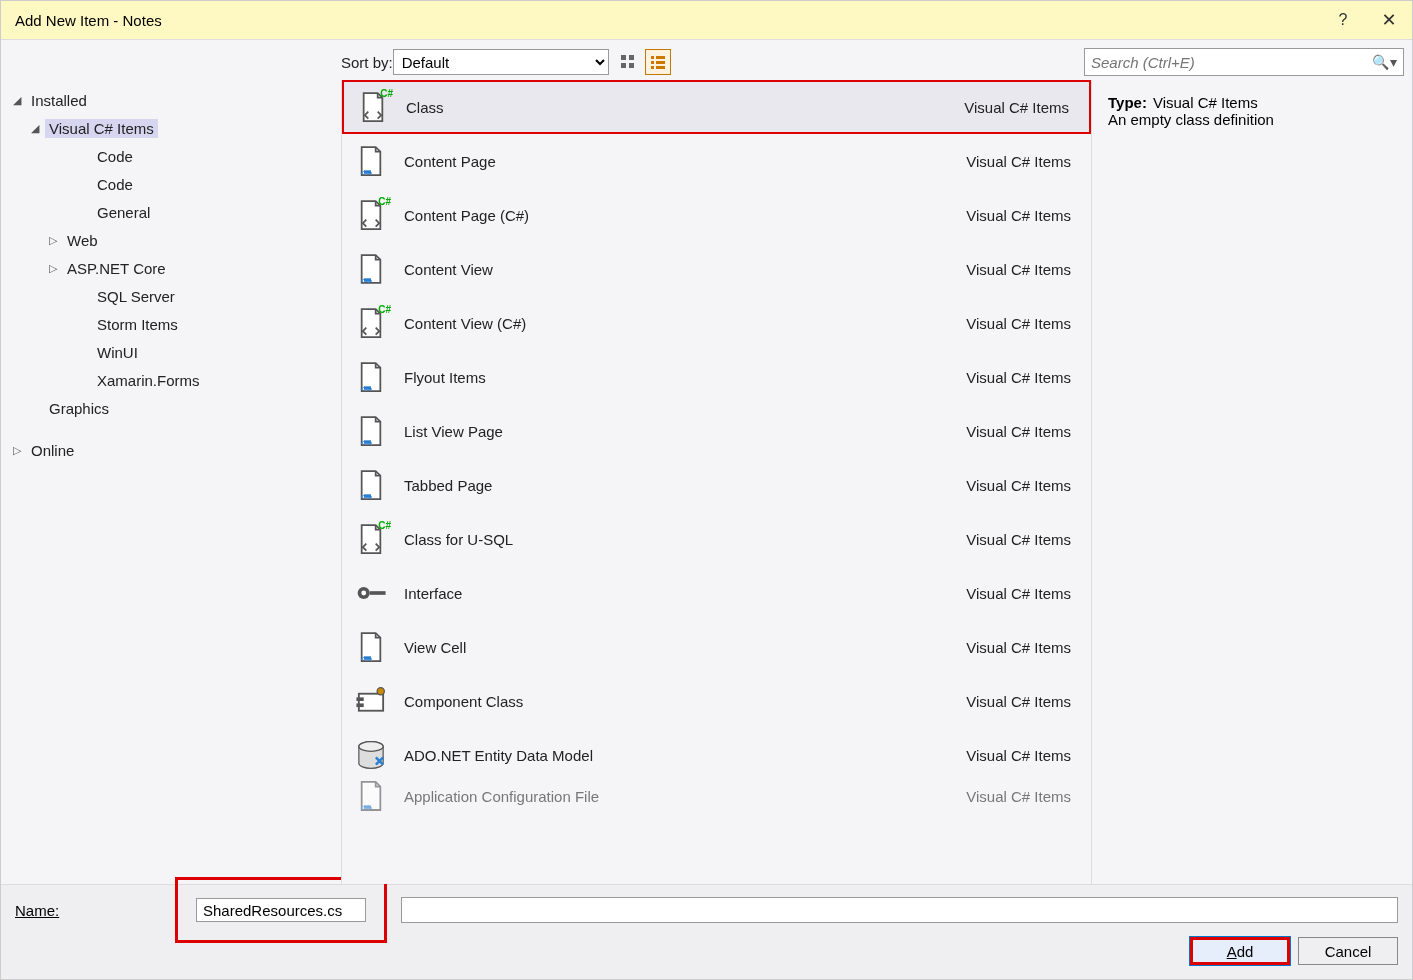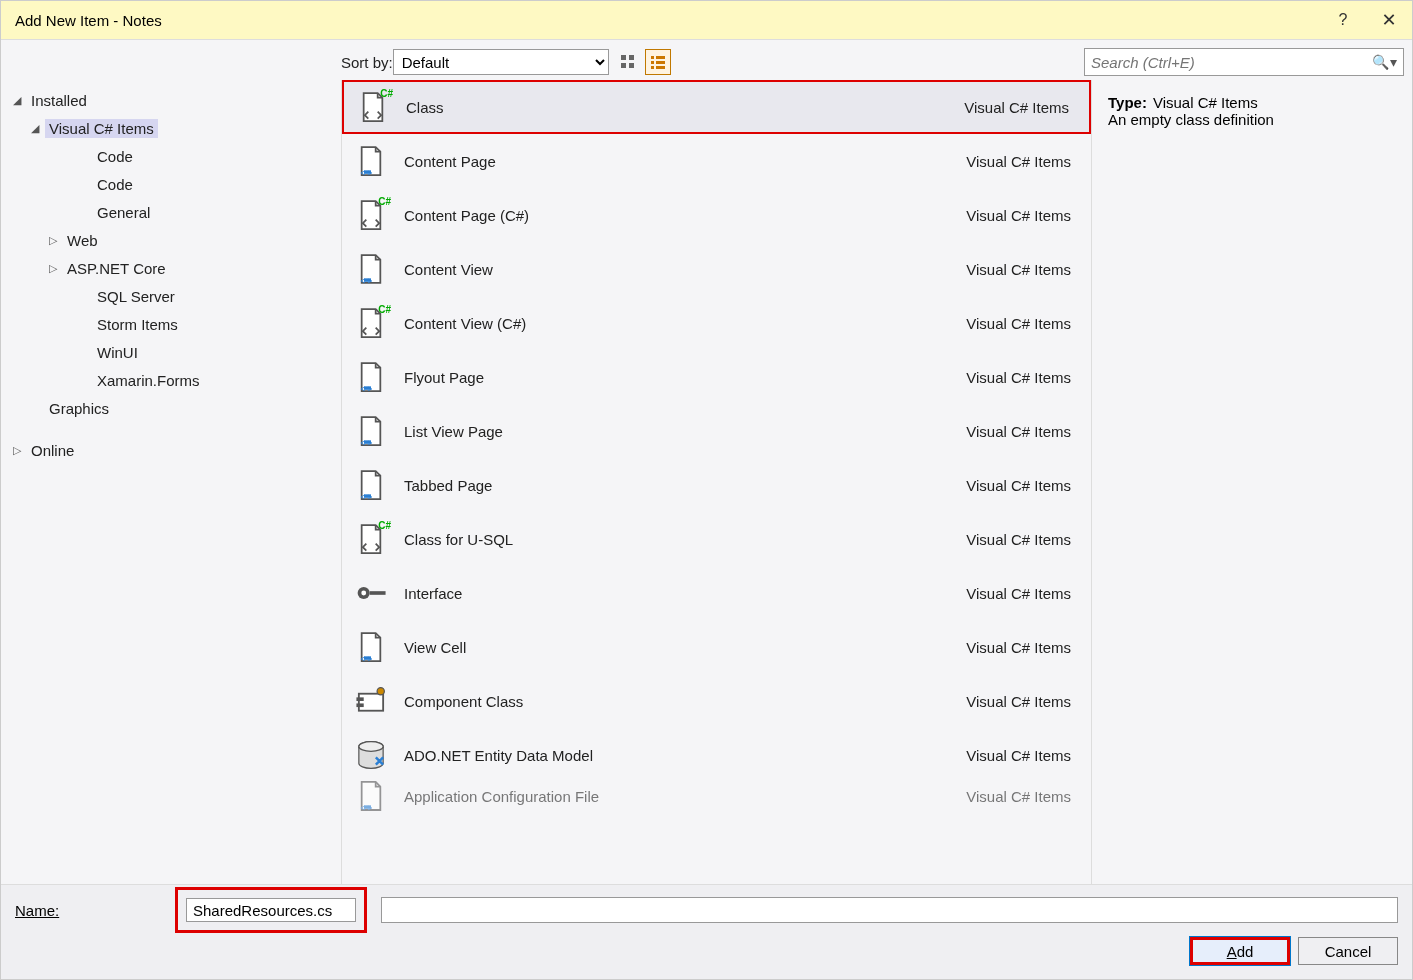--- a/index.html
+++ b/index.html
@@ -52,21 +52,21 @@
 .info { width: 320px; padding: 14px 16px; font-size: 15px; background: #f5f5f7; }
 .info .type-row { }
 .info .type-row b { margin-right: 6px; }
 
 .footer { background: #efeff2; border-top: 1px solid #ddd; padding: 8px 14px 14px 14px; }
 .name-row { display: flex; align-items: center; height: 34px; margin-bottom: 10px; text-decoration: underline; }
 .name-row .lbl { width: 160px; font-size: 15px; }
 .name-row .lbl u { text-decoration: underline; }
 .name-row .input-wrap { flex: 1; display: flex; }
 .name-row input { flex: 1; height: 26px; border: 1px solid #999; padding: 0 6px; font-size: 15px; background: #fff; }
-.name-highlight { border: 3px solid #d00; padding: 8px; margin-right: 14px; display: inline-block; }
+.name-highlight { border: 3px solid #d00; padding: 18px; margin-right: 14px; display: inline-block; }
 .name-highlight input { width: 170px; border: 1px solid #999; height: 24px; }
 .btn-row { display: flex; justify-content: flex-end; gap: 8px; }
 .btn { width: 100px; height: 28px; border: 1px solid #888; background: #efeff2; font-size: 15px; cursor: pointer; }
 .btn.primary { border: 3px solid #d00; background: #e6eefb; outline: 1px solid #07c; }
 .btn u { text-decoration: underline; }
 
 
 .ico-page { width: 28px; height: 34px; position: relative; }
 .ico-page svg { width: 100%; height: 100%; }
 .cs-badge { position: absolute; top: -2px; right: -6px; font-size: 10px; font-weight: bold; color: #0a0; }
@@ -233,21 +233,21 @@
             </div>
             <div class="item">
               <div class="icon">
                 <div class="ico-page"><svg viewBox="0 0 24 28">
                     <path d="M4 2h12l4 4v20H4z" fill="#fff" stroke="#555" stroke-width="1.5"></path>
                     <path d="M16 2v4h4" fill="none" stroke="#555" stroke-width="1.5"></path>
                     <rect x="6" y="22" width="6" height="3" fill="#2a7fd4"></rect>
                     <text x="3" y="27" font-size="7" fill="#2a7fd4">&lt; &gt;</text>
                   </svg></div>
               </div>
-              <div class="name">Flyout Page</div>
+              <div class="name">Flyout Items</div>
               <div class="cat">Visual C# Items</div>
             </div>
             <div class="item">
               <div class="icon">
                 <div class="ico-page"><svg viewBox="0 0 24 28">
                     <path d="M4 2h12l4 4v20H4z" fill="#fff" stroke="#555" stroke-width="1.5"></path>
                     <path d="M16 2v4h4" fill="none" stroke="#555" stroke-width="1.5"></path>
                     <rect x="6" y="22" width="6" height="3" fill="#2a7fd4"></rect>
                     <text x="3" y="27" font-size="7" fill="#2a7fd4">&lt; &gt;</text>
                   </svg></div>

